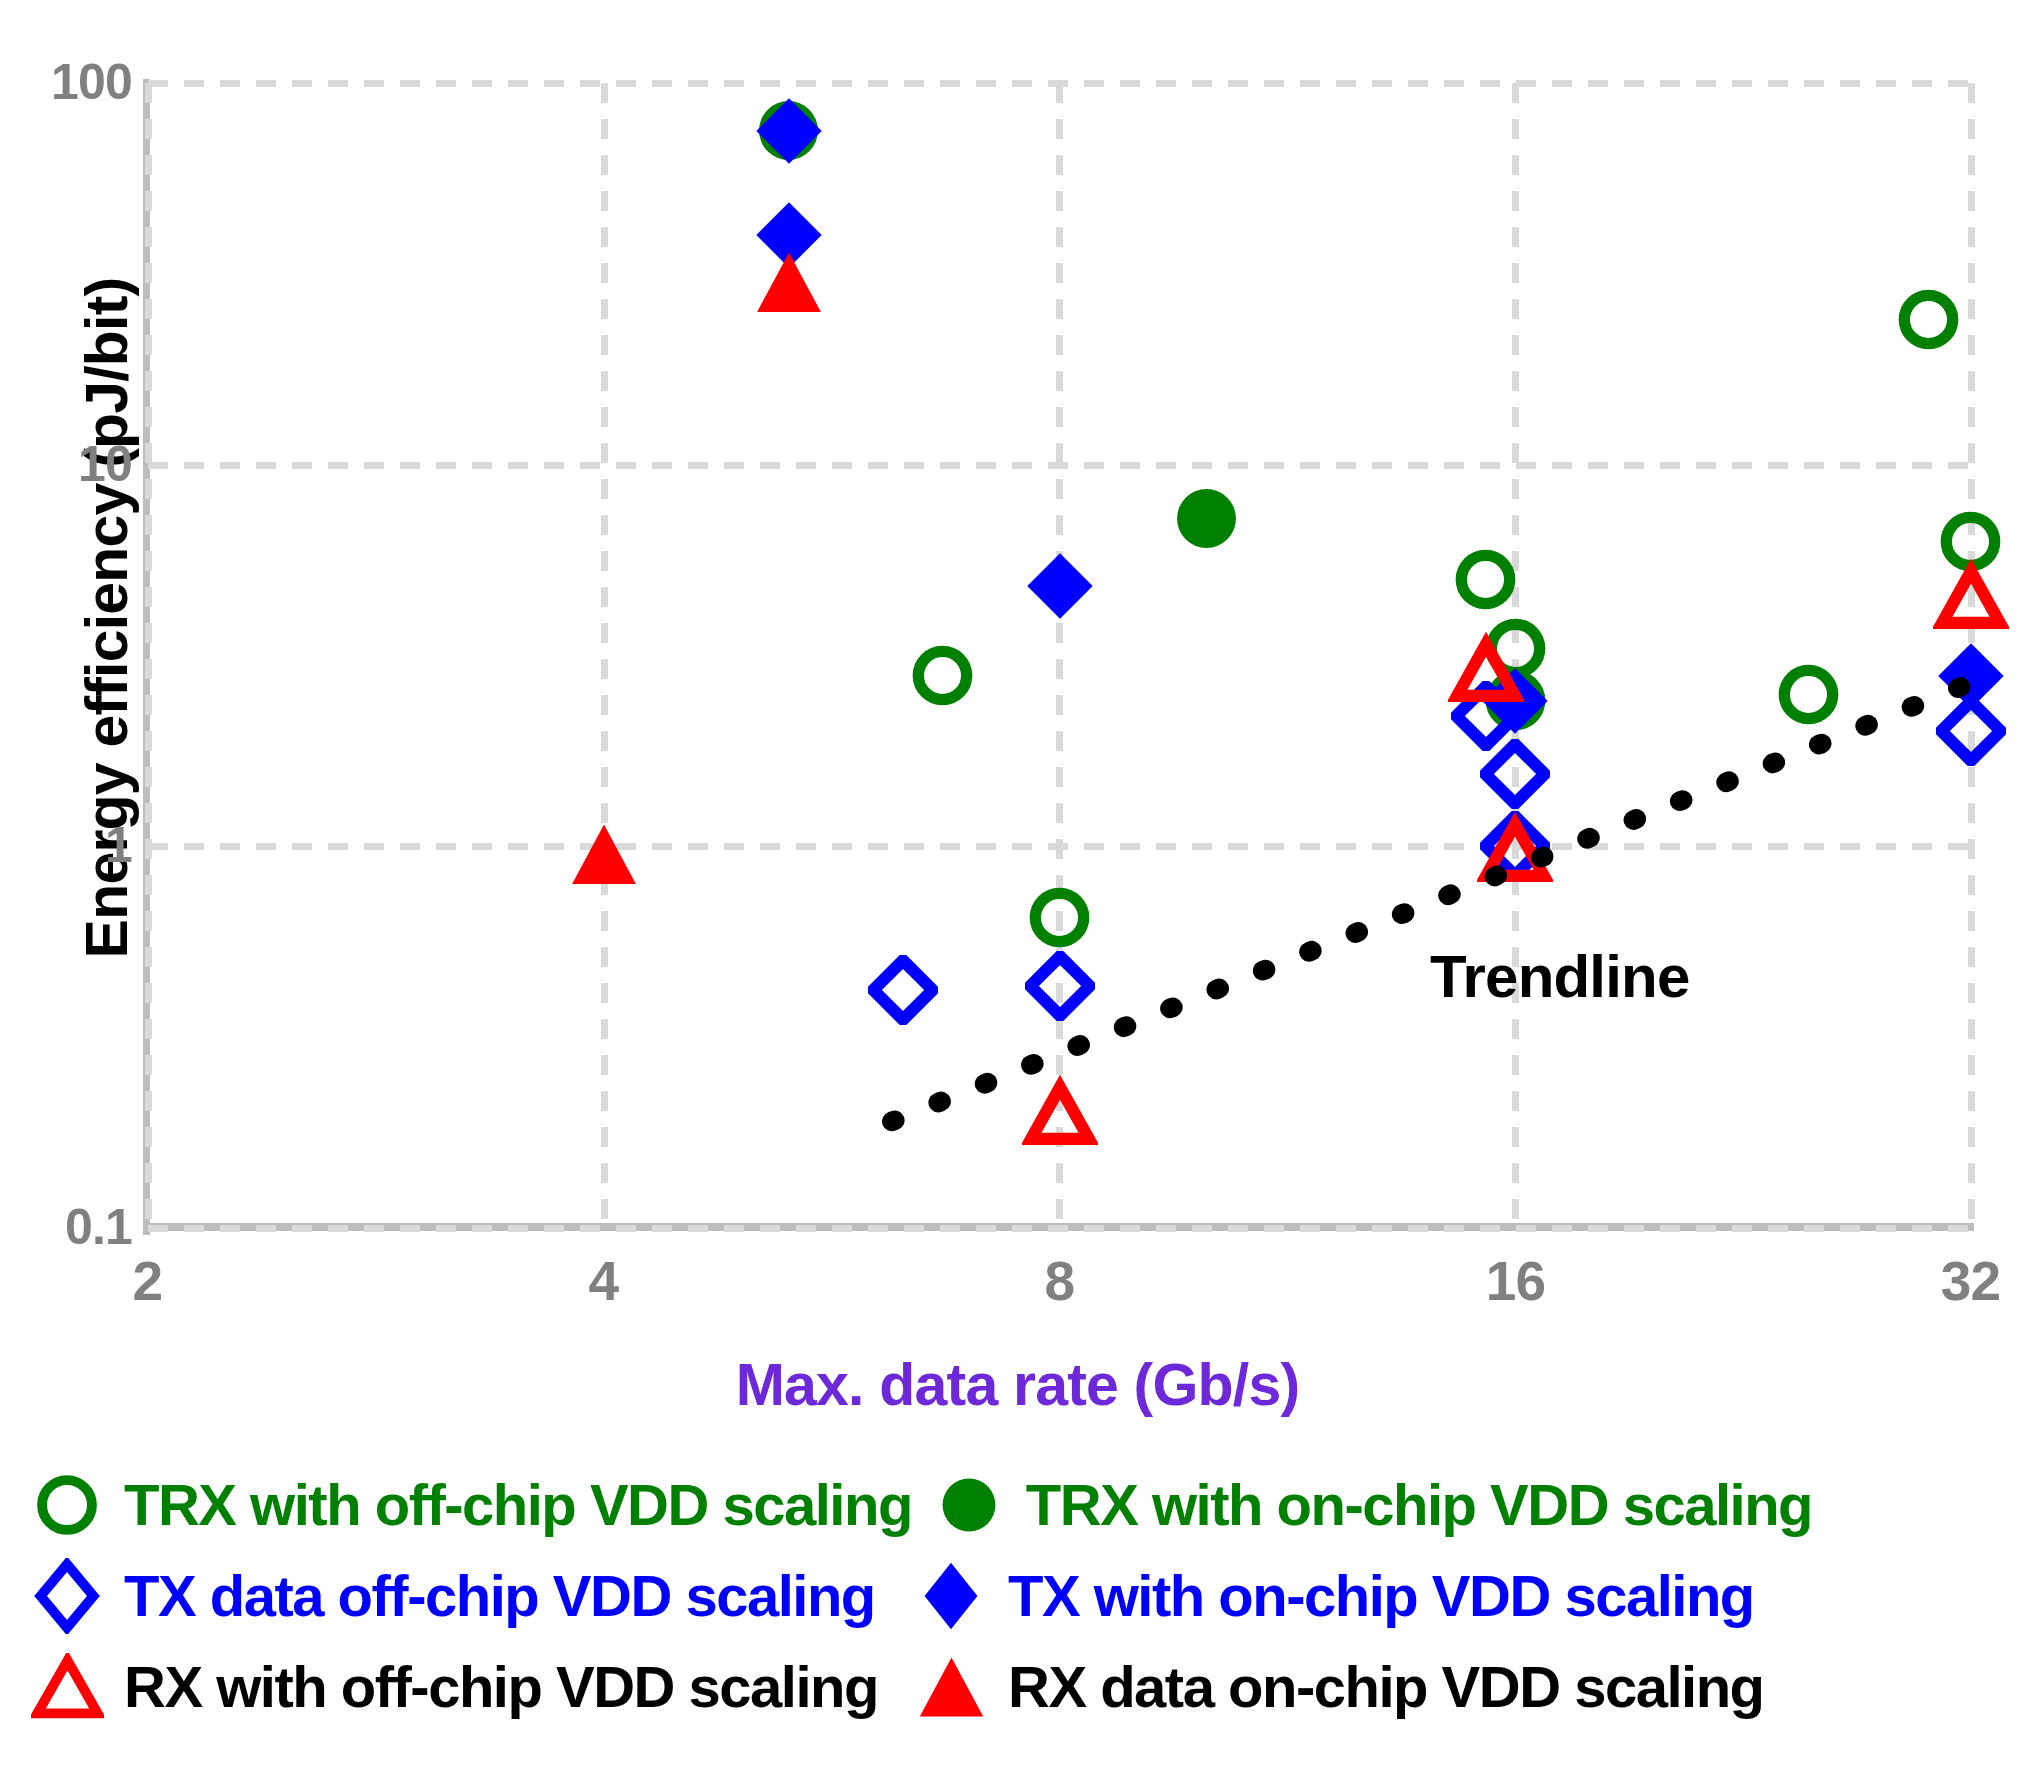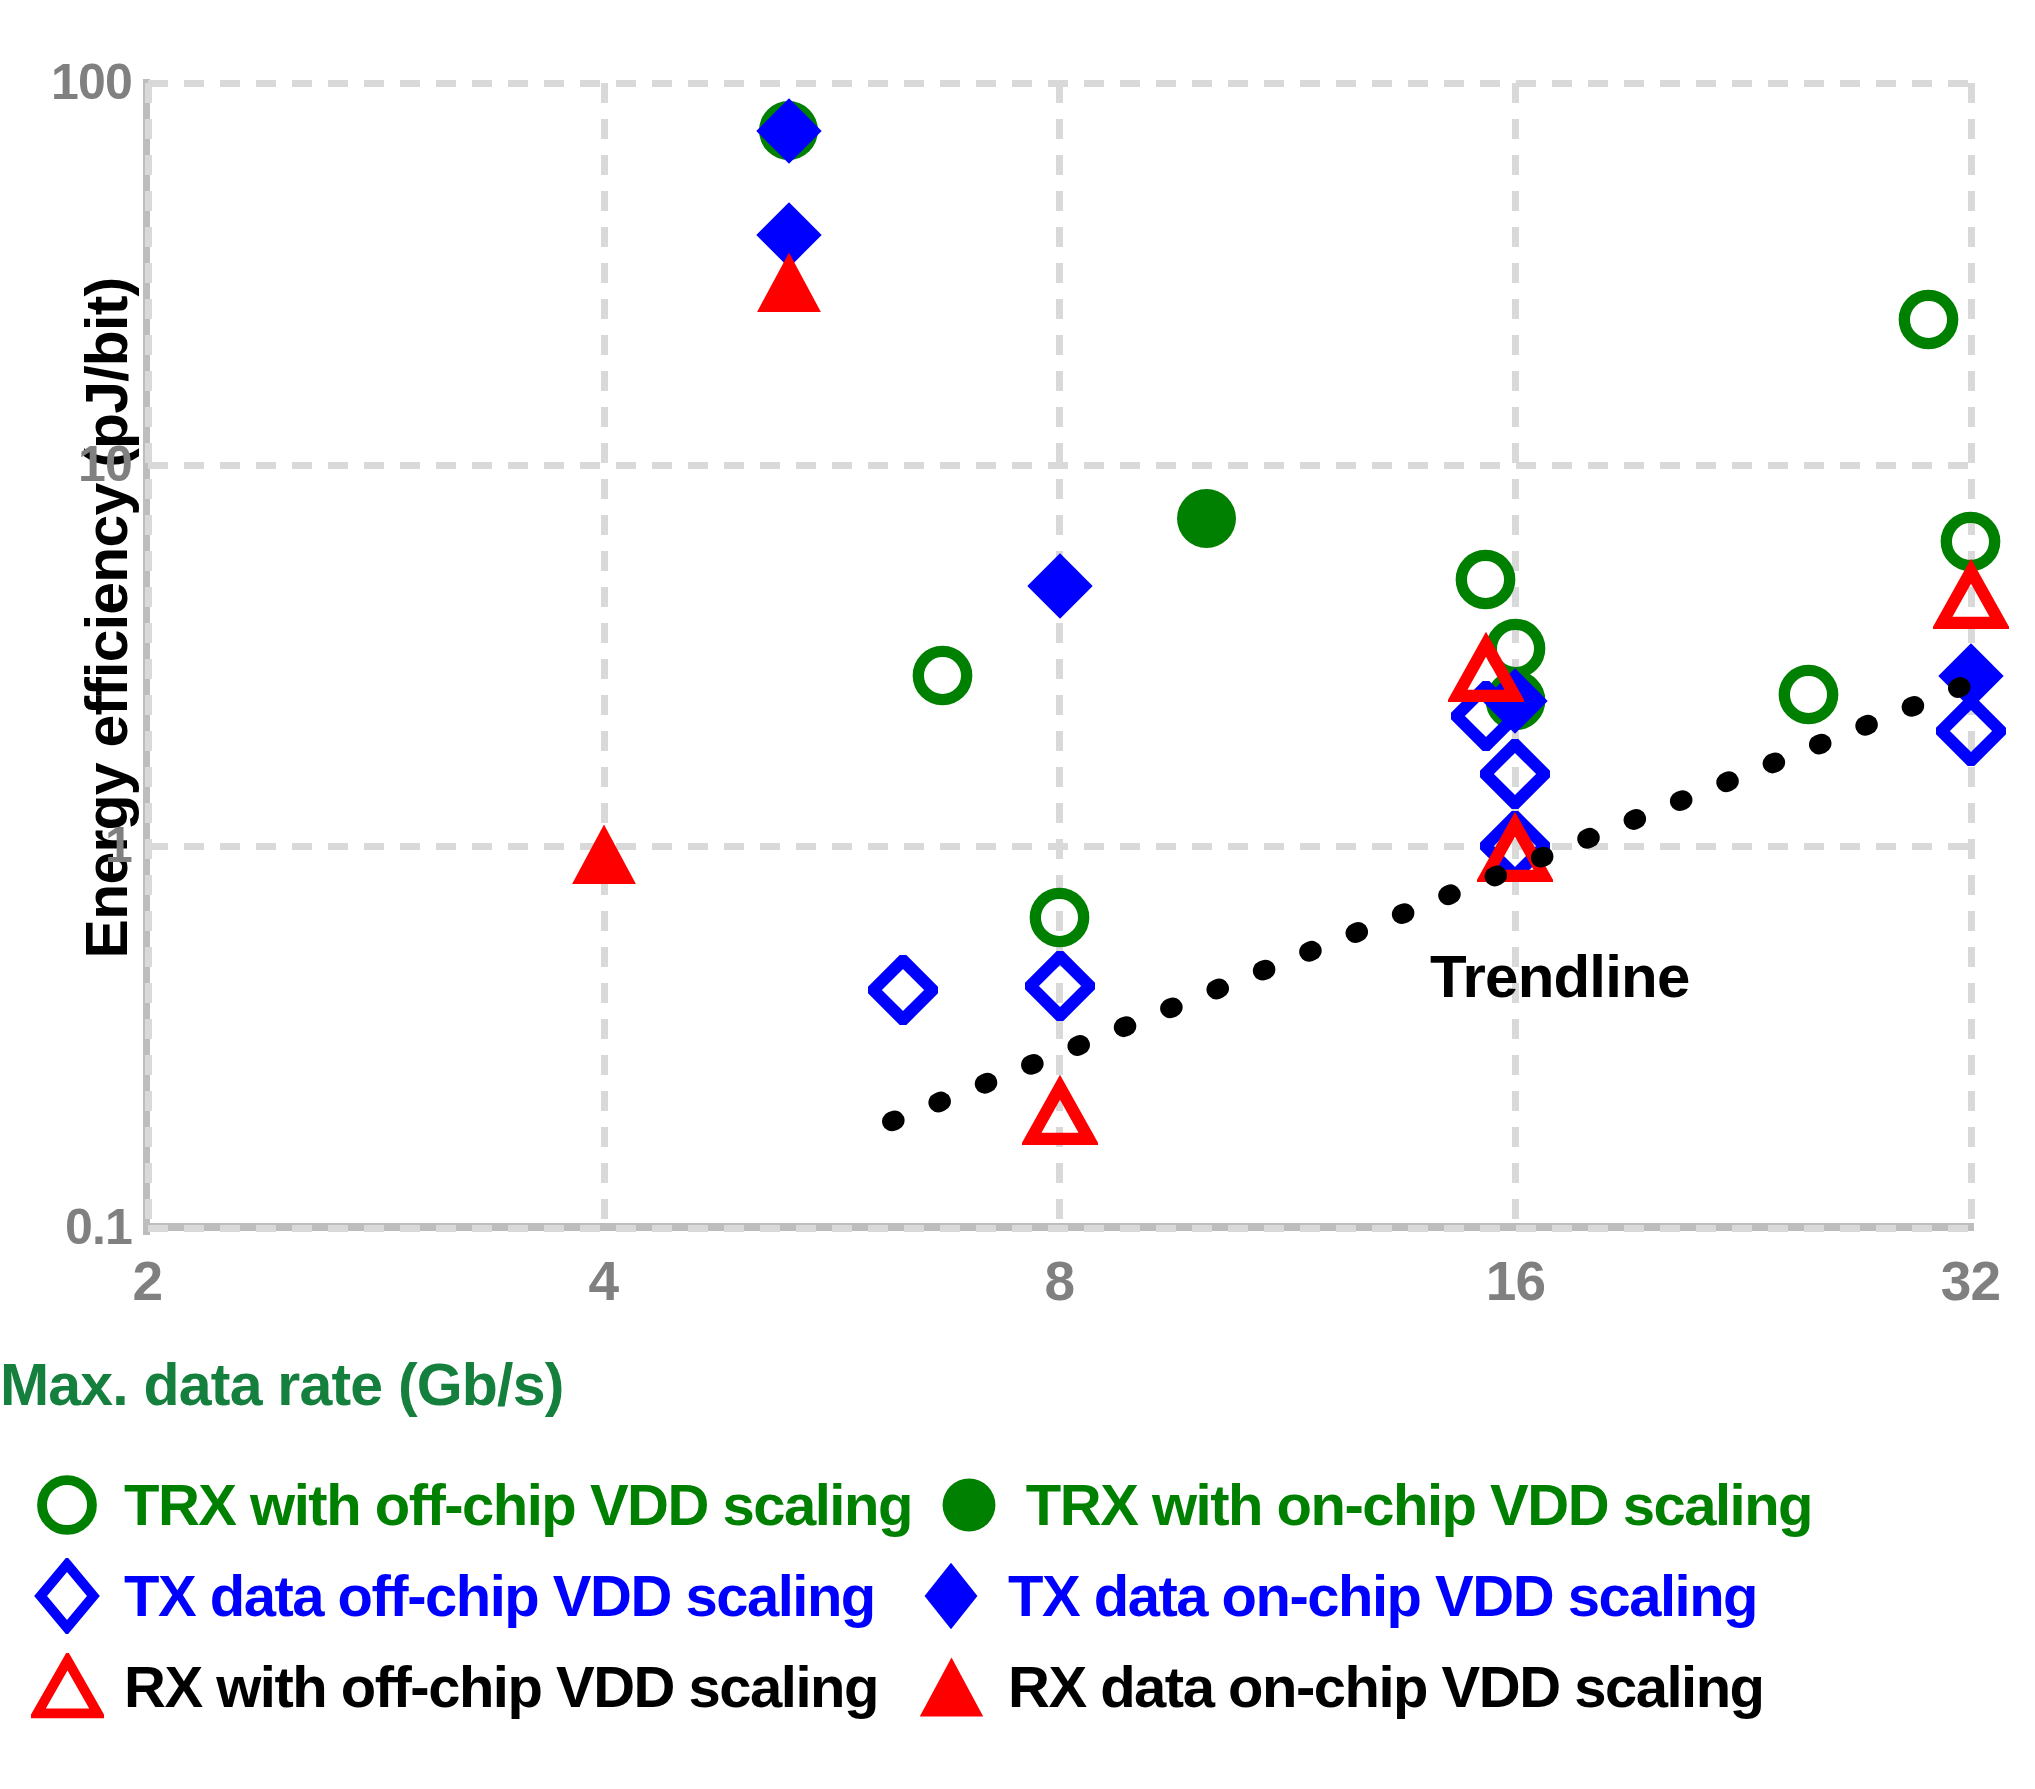--- a/index.html
+++ b/index.html
@@ -8,21 +8,21 @@
 
   
   #ylabel{
     position:absolute; left:-424px; top:584px; width:1061px;
     transform:rotate(-90deg); transform-origin:center center;
     text-align:center; font-size:59px; font-weight:bold; color:#000;
     letter-spacing:-0.8px; white-space:nowrap;
   }
   #xlabel{
     position:absolute; left:0; top:1351px; width:2035px;
-    font-size:59px; font-weight:bold; color:#15803d;
+    text-align:center; font-size:59px; font-weight:bold; color:#6d28d9;
     letter-spacing:-0.8px;
   }
 
   
   #plot{position:absolute; left:148px; top:83px; width:1823px; height:1145px;}
 
   .gridv{position:absolute; top:0; width:6.8px; height:1145px;
          background:repeating-linear-gradient(to bottom,#d9d9d9 0 20px,transparent 20px 36px);}
   .gridh{position:absolute; left:0; width:1823px; height:6.8px;
          background:repeating-linear-gradient(to right,#d9d9d9 0 20px,transparent 20px 36px);}
@@ -207,21 +207,21 @@
             </svg>
         </span>
         <span class="legtxt b">TX data off-chip VDD scaling</span>
       </div>
       <div class="legcell">
         <span class="legsym">
           <svg width="68" height="76" viewBox="0 0 90 100">
               <polygon points="45,6 80,50 45,94 10,50" fill="#0000ff"></polygon>
             </svg>
         </span>
-        <span class="legtxt b">TX data on-chip VDD scaling</span>
+        <span class="legtxt b">TX with on-chip VDD scaling</span>
       </div>
     </div>
     <div class="legrow">
       <div class="legcell">
         <span class="legsym">
           <svg width="73" height="68" viewBox="0 0 96 90">
               <polygon points="48,10 88,80 8,80" fill="none" stroke="#ff0000" stroke-width="13"></polygon>
             </svg>
         </span>
         <span class="legtxt r">RX with off-chip VDD scaling</span>

